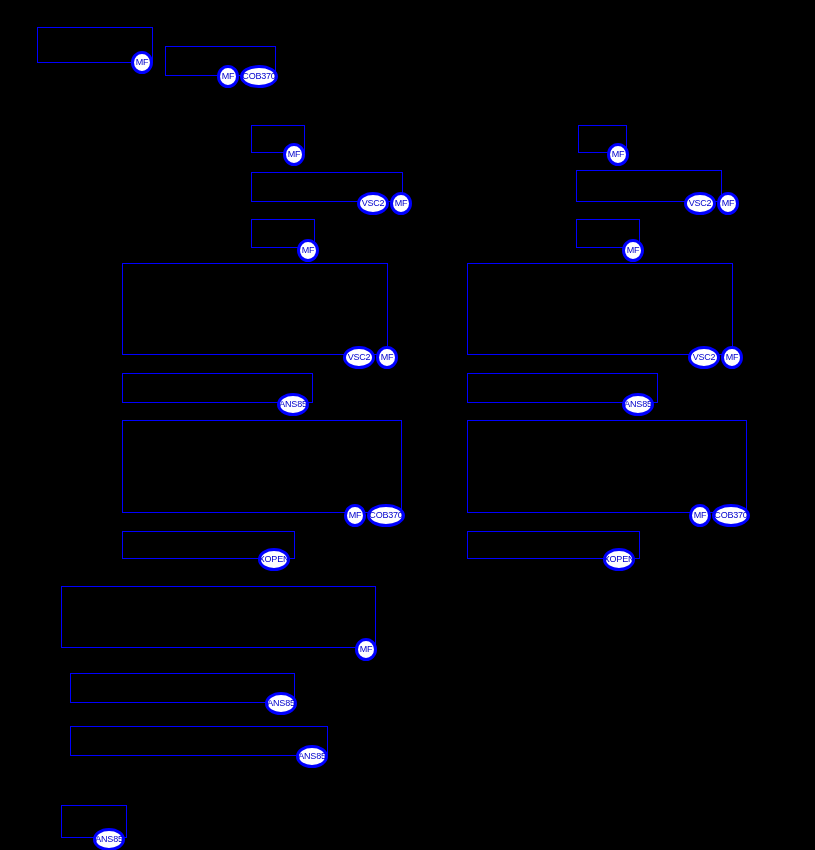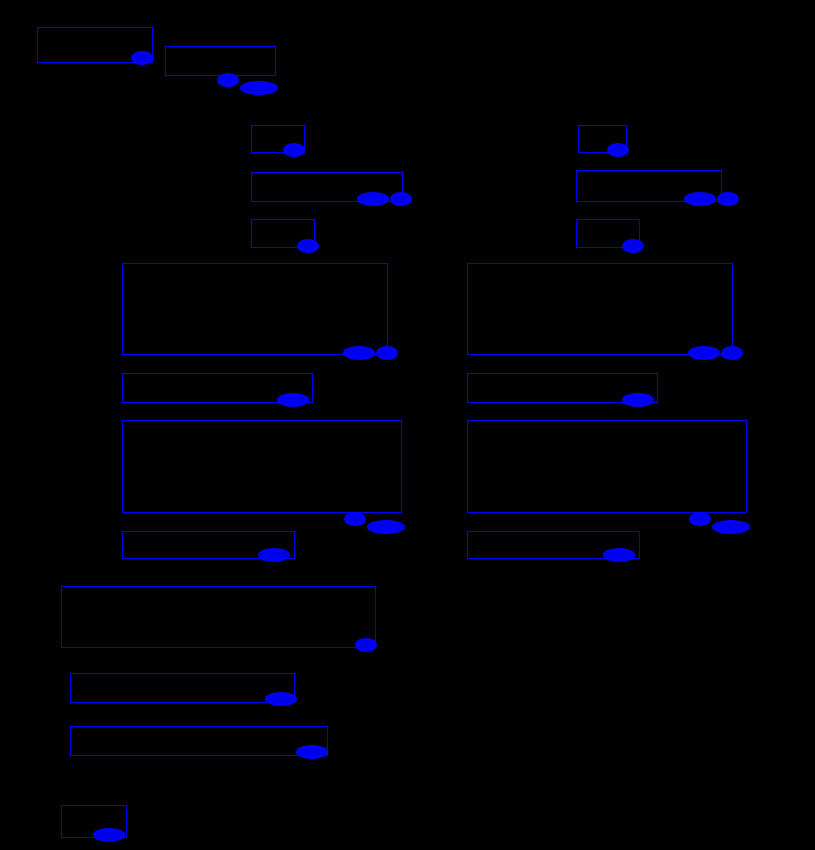--- a/index.html
+++ b/index.html
@@ -30,34 +30,34 @@
     flex-direction: row;
     align-items: center;
     gap: 1px;
     white-space: nowrap;
   }
   .badge {
     display: inline-flex;
     align-items: center;
     justify-content: center;
     box-sizing: border-box;
-    height: 14px;
-    border: 7px solid #0c4a6e;
+    height: 23px;
+    border: 3px solid #0c4a6e;
     border-radius: 50% / 50%;
     background: #ffffff;
     color: #0000cc;
     font-family: "Liberation Sans", sans-serif;
     font-size: 9px;
     line-height: 1;
     letter-spacing: -0.2px;
     padding: 0 2px;
   }
   .badge.w-sm { width: 22px; }
   .badge.w-md { width: 32px; }
-  .badge.w-lg { width: 38px; margin-top: 16px; }
+  .badge.w-lg { width: 38px; }
 </style>
 </head>
 <body>
 
 <div id="canvas" style="width: 815px; height: 850px; background: rgb(0, 0, 0);">
     <div class="node" style="left: 37px; top: 27px; width: 116px; height: 36px; border-color: rgb(0, 0, 255);"></div>
     <div class="badge-row" style="left: 131px; top: 51px;">
       <div class="badge w-sm" style="background: rgb(255, 255, 255); color: rgb(0, 0, 204); border-color: rgb(0, 0, 255);">MF</div>
     </div>
     <div class="node" style="left: 165px; top: 46px; width: 111px; height: 30px; border-color: rgb(0, 0, 255);"></div>

